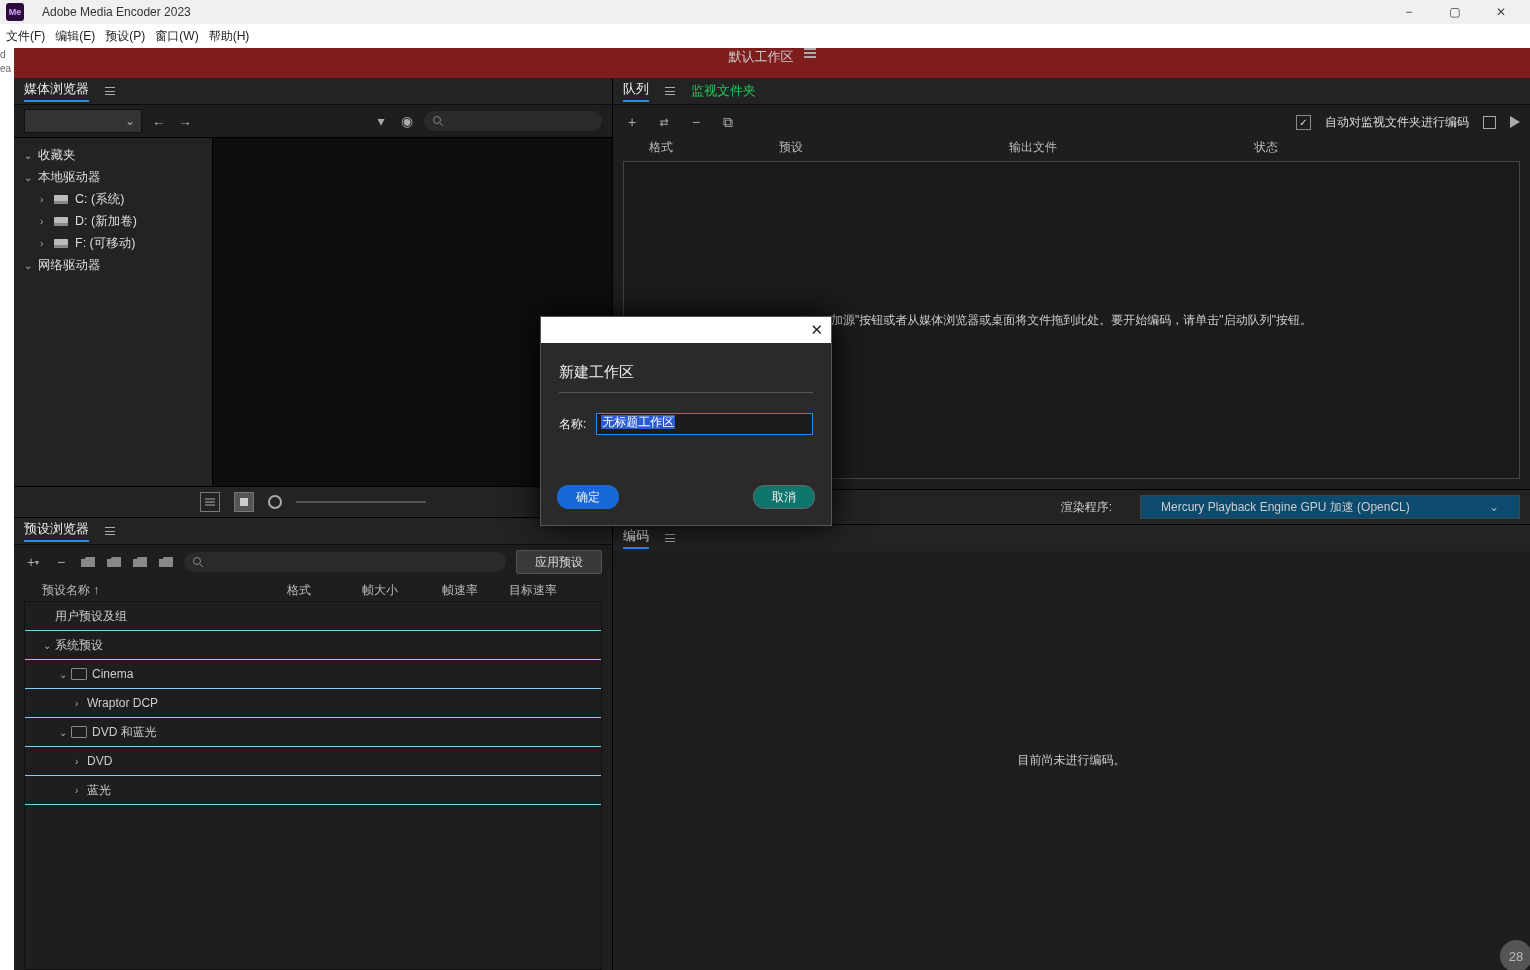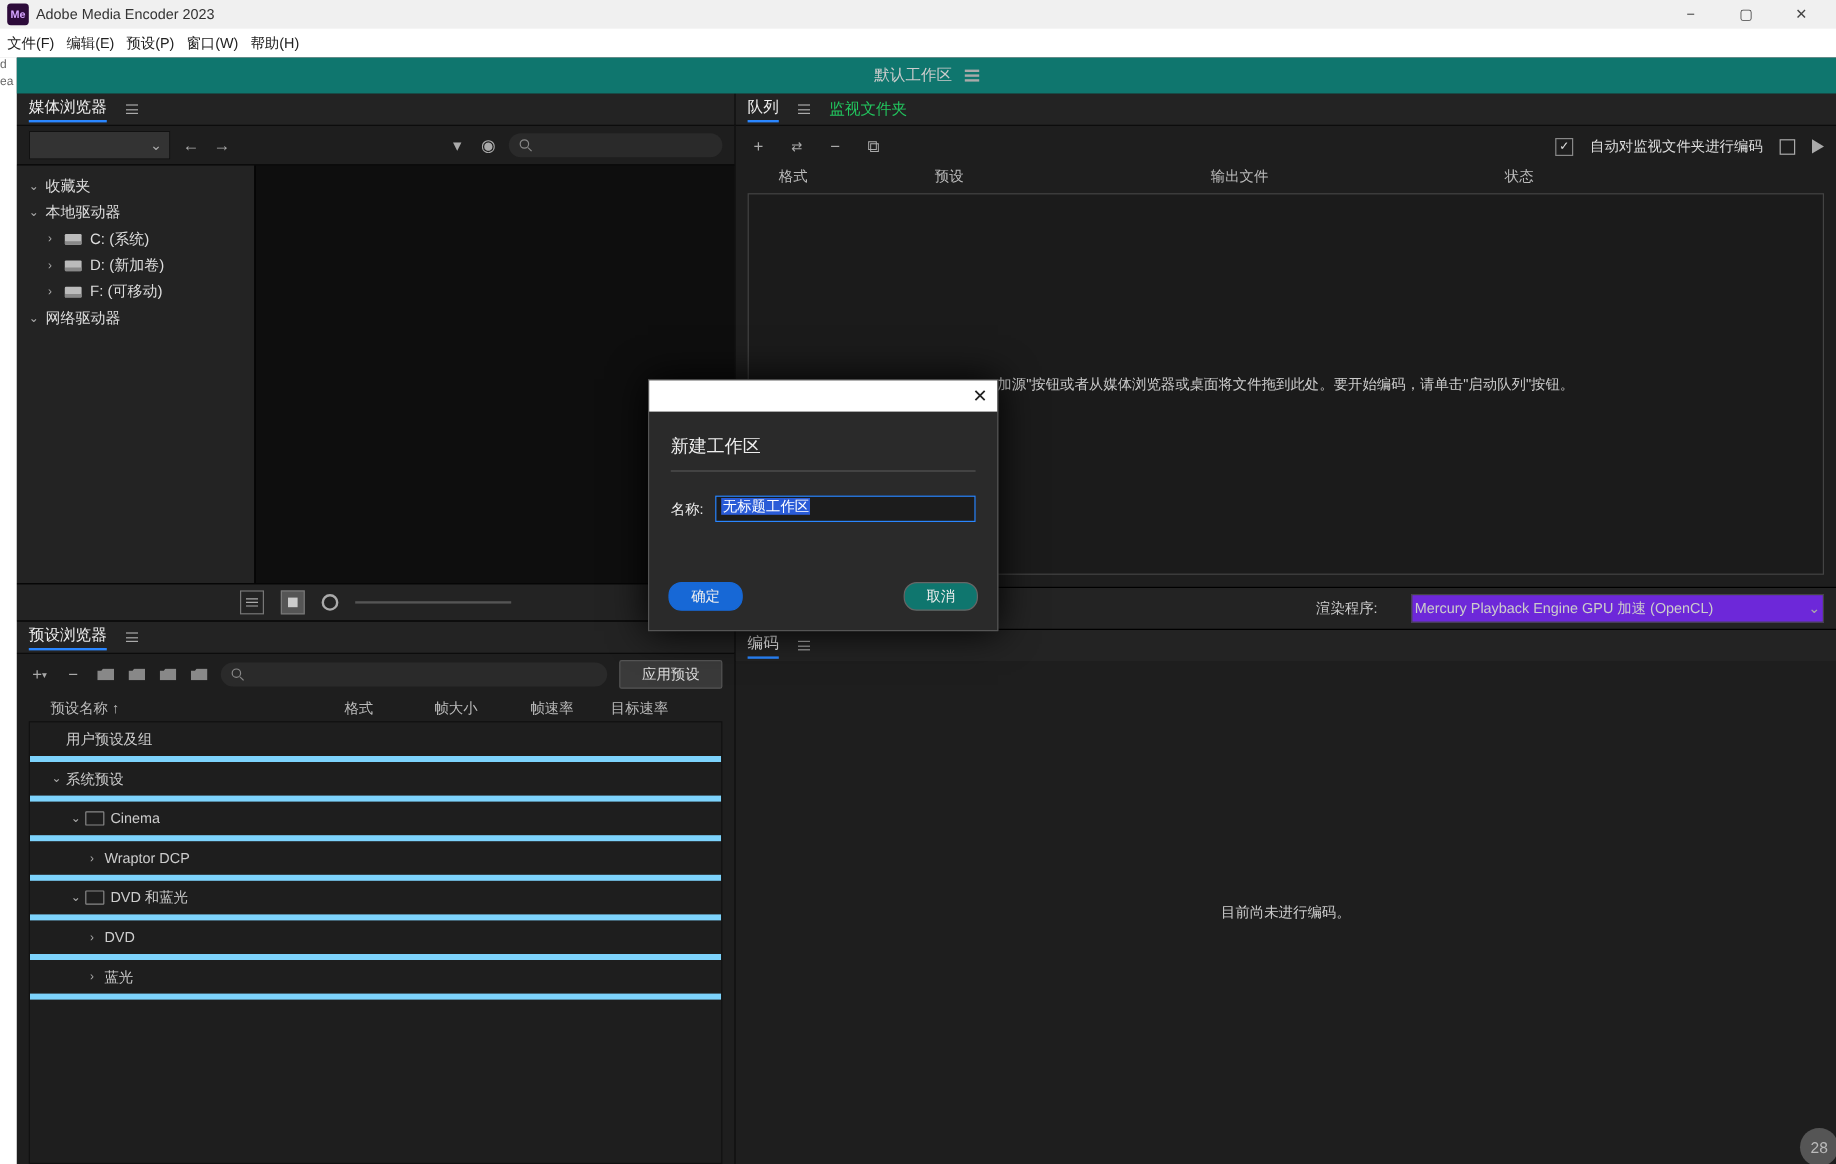--- a/index.html
+++ b/index.html
@@ -1,24 +1,24 @@
 <!DOCTYPE html>
 <html><head>
 <meta charset="utf-8">
 <style>
 html,body{margin:0;padding:0;background:#fff;font-family:"Microsoft YaHei","Segoe UI",Arial,sans-serif;font-size:12px;color:#ddd;overflow:hidden}
 .titlebar{height:24px;background:#f0f0f0;display:flex;align-items:center;color:#333;padding:0 6px}
-.titlebar .me{width:18px;height:18px;background:#2d0b3a;color:#d6a4ff;display:inline-flex;align-items:center;justify-content:center;font-size:9px;font-weight:bold;border-radius:3px;margin-right:6px}
+.titlebar .me{width:18px;height:18px;background:#2d0b3a;color:#d6a4ff;display:inline-flex;align-items:center;justify-content:center;font-size:9px;font-weight:bold;border-radius:3px;margin-right:18px}
 .titlebar .winctl{margin-left:auto;display:flex}
 .winbtn{width:46px;height:24px;display:flex;align-items:center;justify-content:center;color:#444}
 .menubar{height:24px;background:#fff;display:flex;align-items:center;padding:0 6px;font-size:12px;color:#222;border-bottom:1px solid #ccc}
 .menubar .menuitem{margin-right:10px}
 .app{position:absolute;top:48px;bottom:0;left:14px;right:0;background:#232323;display:flex;flex-direction:column}
 .leftedge{position:absolute;top:48px;bottom:0;left:0;width:14px;background:#fff;color:#666;font-size:10px;line-height:14px}
-.wsbar{height:30px;background:#0f766e;display:flex;align-items:center;justify-content:center;color:#ccc;font-size:13px}
+.wsbar{height:30px;background:#7f1d1d;display:flex;justify-content:center;color:#ccc;font-size:13px}
 .wsbar .wsicon{display:inline-flex;flex-direction:column;justify-content:space-between;width:12px;height:10px;margin-left:10px}
 .wsbar .wsicon span{height:2px;background:#aaa}
 .mainrow{flex:1;display:flex;overflow:hidden}
 .leftcol{width:598px;display:flex;flex-direction:column;border-right:1px solid #000}
 .rightcol{flex:1;display:flex;flex-direction:column}
 .paneltabs{height:26px;display:flex;align-items:center;padding:0 10px;gap:16px;background:#232323}
 .paneltabs .tab{color:#22c55e;font-size:13px}
 .paneltabs .tab.active{color:#eee;border-bottom:2px solid #2a86ff;padding-bottom:2px}
 .paneltabs .ham{display:inline-flex;flex-direction:column;justify-content:space-between;width:10px;height:8px}
 .paneltabs .ham span{height:1px;background:#aaa}
@@ -41,38 +41,38 @@
 .sliderline{width:130px;height:2px;background:#555}
 .pbtool{height:34px;display:flex;align-items:center;padding:0 10px;gap:10px}
 .applybtn{height:22px;padding:0 18px;background:#3a3a3a;border:1px solid #555;color:#ddd;display:inline-flex;align-items:center;border-radius:2px}
 .pbhead{height:22px;display:flex;align-items:center;padding:0 28px;color:#bbb;font-size:12px}
 .pbhead span:nth-child(1){width:245px}
 .pbhead span:nth-child(2){width:75px}
 .pbhead span:nth-child(3){width:80px}
 .pbhead span:nth-child(4){width:67px}
 .pbhead span:nth-child(5){width:60px}
 .pblist{flex:1;overflow:auto;margin:0 10px;border:1px solid #111}
-.pbrow{height:28px;display:flex;align-items:center;padding-left:18px;color:#ccc;border-bottom:5px solid #7dd3fc}
+.pbrow{height:28px;display:flex;align-items:center;padding-left:18px;color:#ccc;border-bottom:1px solid #7dd3fc}
 .pbrow .arrow{width:12px;color:#aaa;font-size:10px}
 .pbrow.ind1{padding-left:34px}
 .pbrow.ind2{padding-left:50px}
 .filmicon{width:14px;height:10px;border:1px solid #888;border-radius:1px;margin-right:5px}
 .qtool{height:34px;display:flex;align-items:center;padding:0 10px;gap:14px}
 .checkbox{width:13px;height:13px;border:1px solid #888;display:inline-flex;align-items:center;justify-content:center}
 .checkbox.checked::after{content:"✓";font-size:10px;color:#ddd}
 .stopicon{width:11px;height:11px;border:1px solid #aaa}
 .playicon{width:0;height:0;border-left:10px solid #aaa;border-top:6px solid transparent;border-bottom:6px solid transparent}
 .qhead{height:22px;display:flex;padding:0 36px;color:#bbb}
 .qhead span:nth-child(1){width:130px}
 .qhead span:nth-child(2){width:230px}
 .qhead span:nth-child(3){width:245px}
 .qhead span:nth-child(4){width:60px}
 .qbox{flex:1;margin:0 10px 10px 10px;border:1px solid #444;background:#1b1b1b;display:flex;align-items:center;justify-content:center;color:#ccc;padding:0 20px;text-align:center}
 .qfoot{height:34px;display:flex;align-items:center;padding:0 10px;gap:28px;color:#ccc;border-top:1px solid #000;background:#232323}
-.renderselect{width:338px;height:22px;background:#6d28d9;border:1px solid #444;display:flex;align-items:center;padding:0 2px;color:#ccc}
+.renderselect{width:338px;height:22px;background:#0c4a6e;border:1px solid #444;display:flex;align-items:center;padding:0 20px;color:#ccc}
 .encpanel{flex:1;background:#1e1e1e;display:flex;align-items:center;justify-content:center;color:#ccc}
 .dialog{position:absolute;left:540px;top:316px;width:290px;background:#2a2a2a;border:1px solid #555;box-shadow:0 0 30px #000;z-index:50}
 .dlgtitlebar{height:26px;background:#fff;display:flex;align-items:center;justify-content:flex-end;padding-right:8px}
 .dlgclose{color:#222;font-size:15px}
 .dlgbody{padding:20px 18px 40px 18px;color:#eee}
 .dlgtitle{font-size:15px;font-weight:400;padding-bottom:10px;border-bottom:1px solid #555;margin-bottom:20px}
 .dlgfieldrow{display:flex;align-items:center;gap:10px}
 .dlgfieldrow label{font-size:12px}
 .dlginput{flex:1;height:20px;background:#1c1c1c;border:1px solid #2a86ff;color:#fff;padding:0 4px}
 .dlginput .sel{background:#2a5bd7;color:#fff;padding:0 1px}

